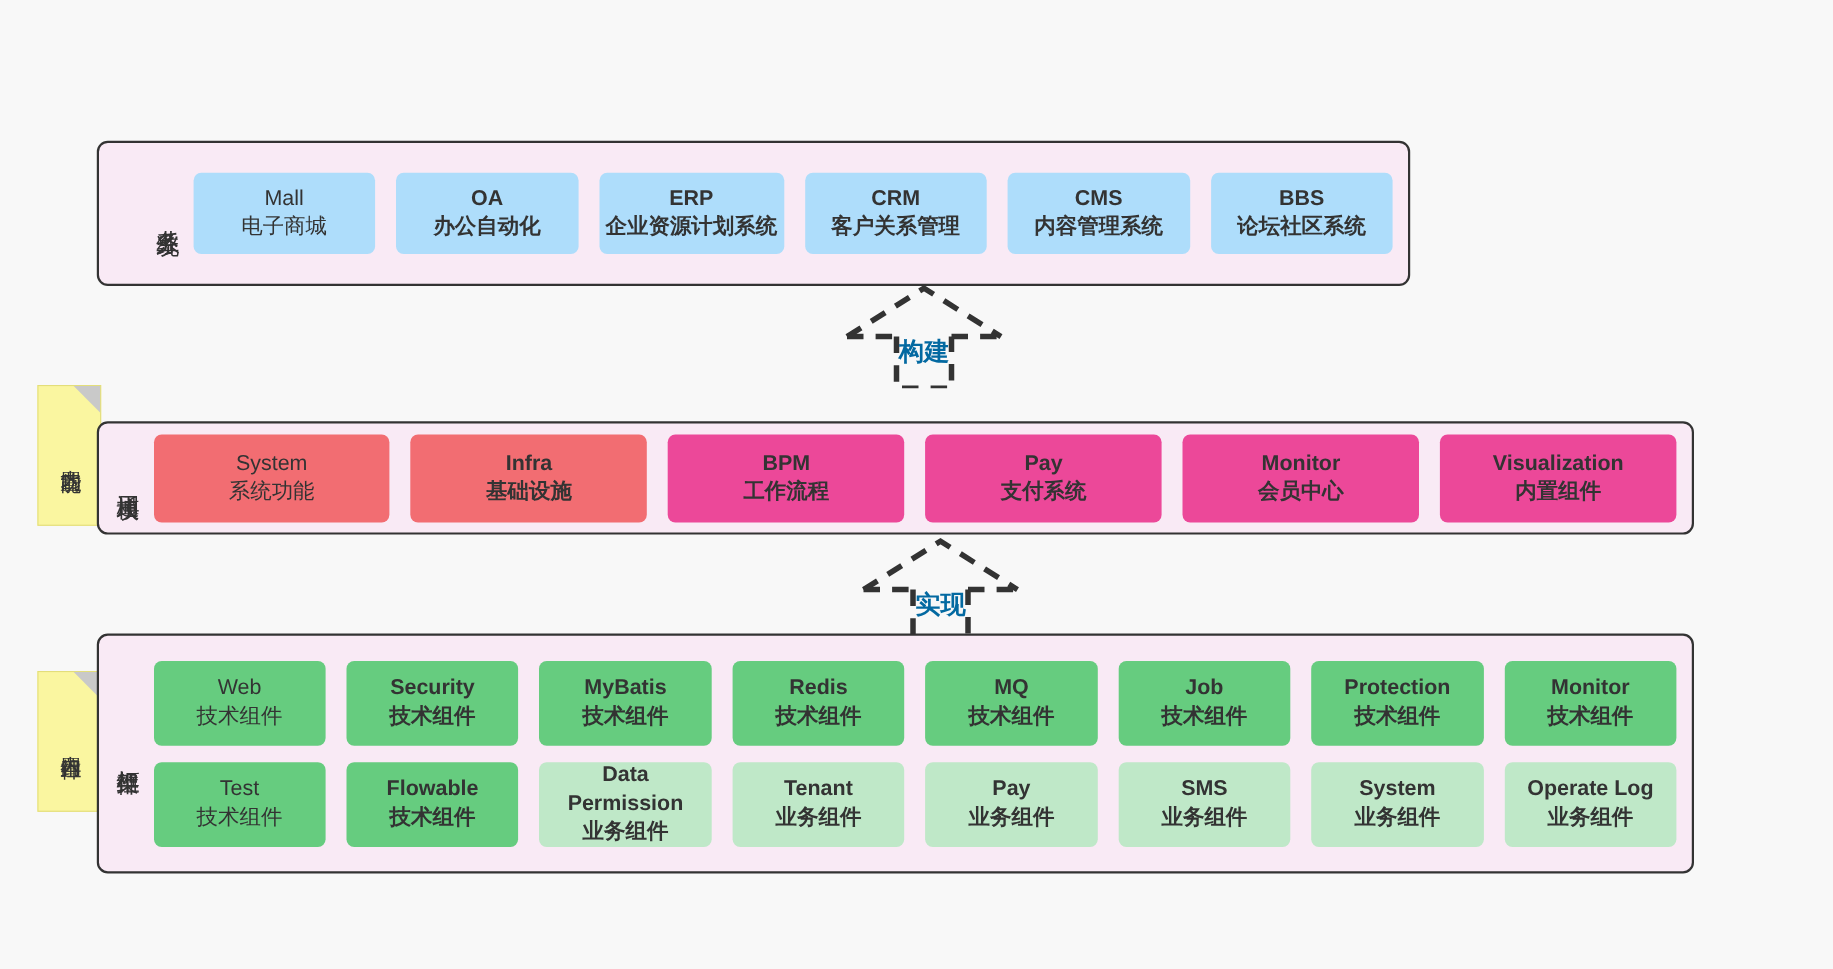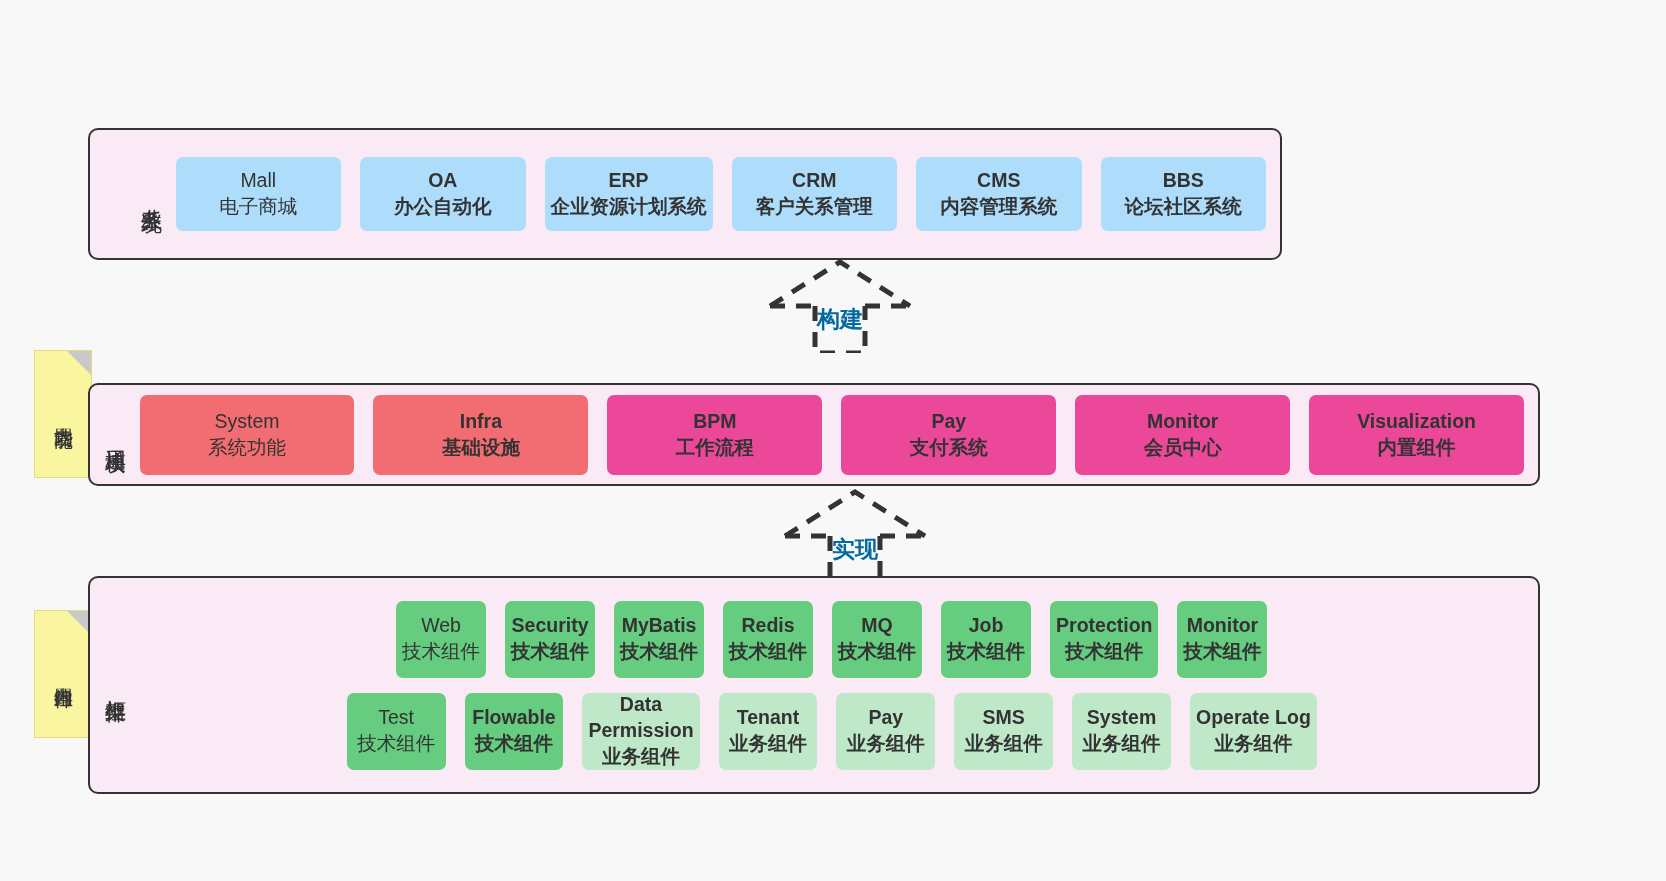--- a/index.html
+++ b/index.html
@@ -93,21 +93,20 @@
     align-items: center;
   }
   .fw-grid {
     flex: 1 1 auto;
     display: flex;
     flex-direction: column;
     justify-content: center;
     gap: 15px;
     padding: 0 14px 0 6px;
     box-sizing: border-box;
-    align-items: center;
   }
   .fw-row {
     display: flex;
     height: 77px;
   }
 
   
   .tab {
     position: absolute;
     background: #FAF6A0;

